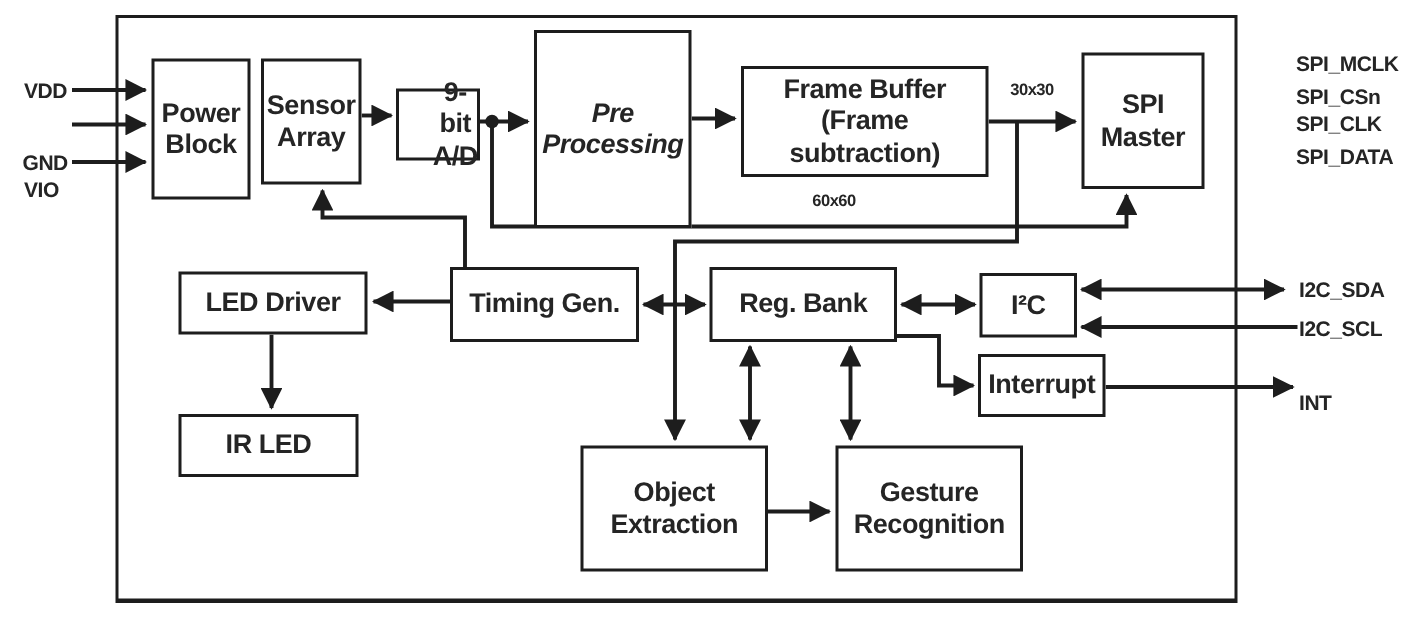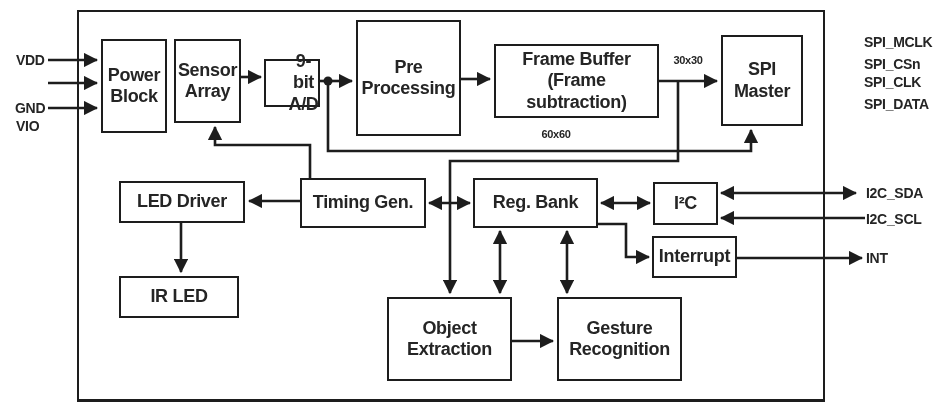--- a/index.html
+++ b/index.html
@@ -73,21 +73,21 @@
 Block</span>
   </div>
   <div class="blk" style="left:174px;top:39px;width:67px;height:84px;">
     <span>Sensor
 Array</span>
   </div>
   <div class="blk" style="left:264px;top:59px;width:56px;height:48px;padding-left:23px;">
     <span>9-bit
 A/D</span>
   </div>
-  <div class="blk" style="left:356px;top:20px;width:105px;height:116px;">
+  <div class="blk" style="left:356px;top:20px;width:105px;height:132px;font-style:italic;">
     <span>Pre Processing</span>
   </div>
   <div class="blk" style="left:494px;top:44px;width:165px;height:74px;">
     <span>Frame Buffer
 (Frame subtraction)</span>
   </div>
   <div class="blk" style="left:721px;top:35px;width:82px;height:91px;">
     <span>SPI
 Master</span>
   </div>
@@ -121,18 +121,18 @@
   <div class="pin" style="left:16px;top:52px;">VDD</div>
   <div class="pin" style="left:16px;top:75px;margin-top:43px;">VIO</div>
   <div class="pin" style="left:15px;top:100px;">GND</div>
 
   <div class="pin" style="left:864px;top:34px;text-align:right;">SPI_MCLK</div>
   <div class="pin" style="left:864px;top:56px;">SPI_CSn</div>
   <div class="pin" style="left:864px;top:74px;">SPI_CLK</div>
   <div class="pin" style="left:864px;top:96px;">SPI_DATA</div>
   <div class="pin" style="left:866px;top:185px;">I2C_SDA</div>
   <div class="pin" style="left:866px;top:211px;">I2C_SCL</div>
-  <div class="pin" style="left:866px;top:250px;text-align:center;">INT</div>
+  <div class="pin" style="left:866px;top:260px;text-align:center;">INT</div>
 
   <div class="note" style="left:662px;top:54px;width:52px;">30x30</div>
   <div class="note" style="left:527px;top:128px;width:58px;">60x60</div>
 
 </div>
 
 </body></html>

